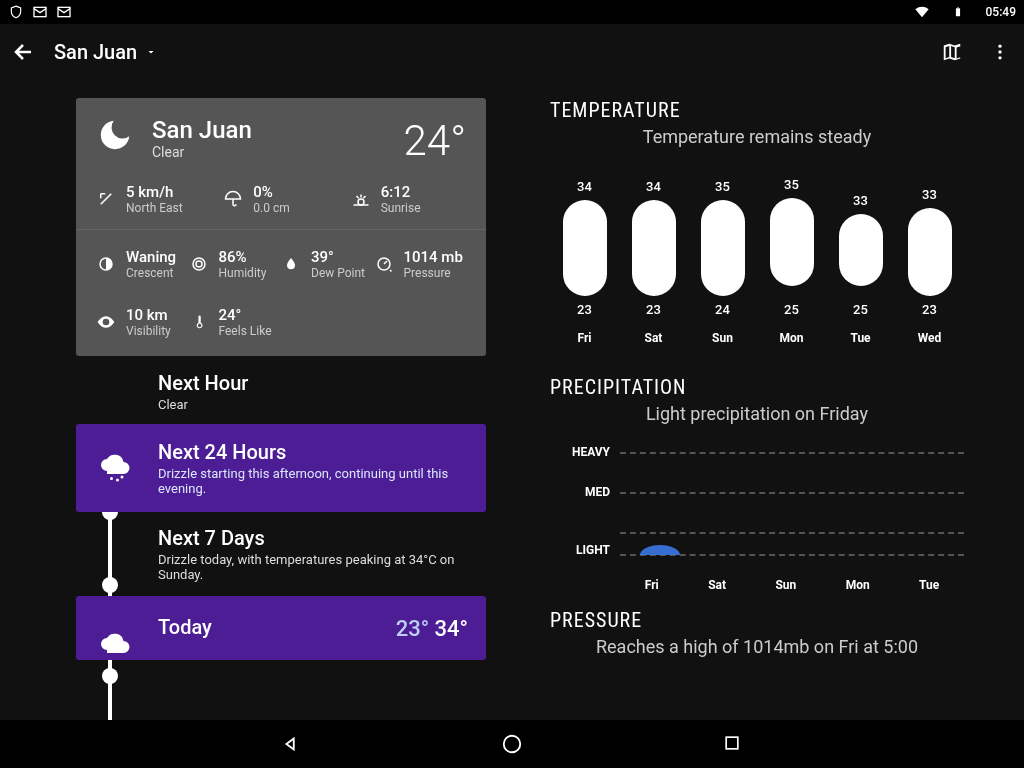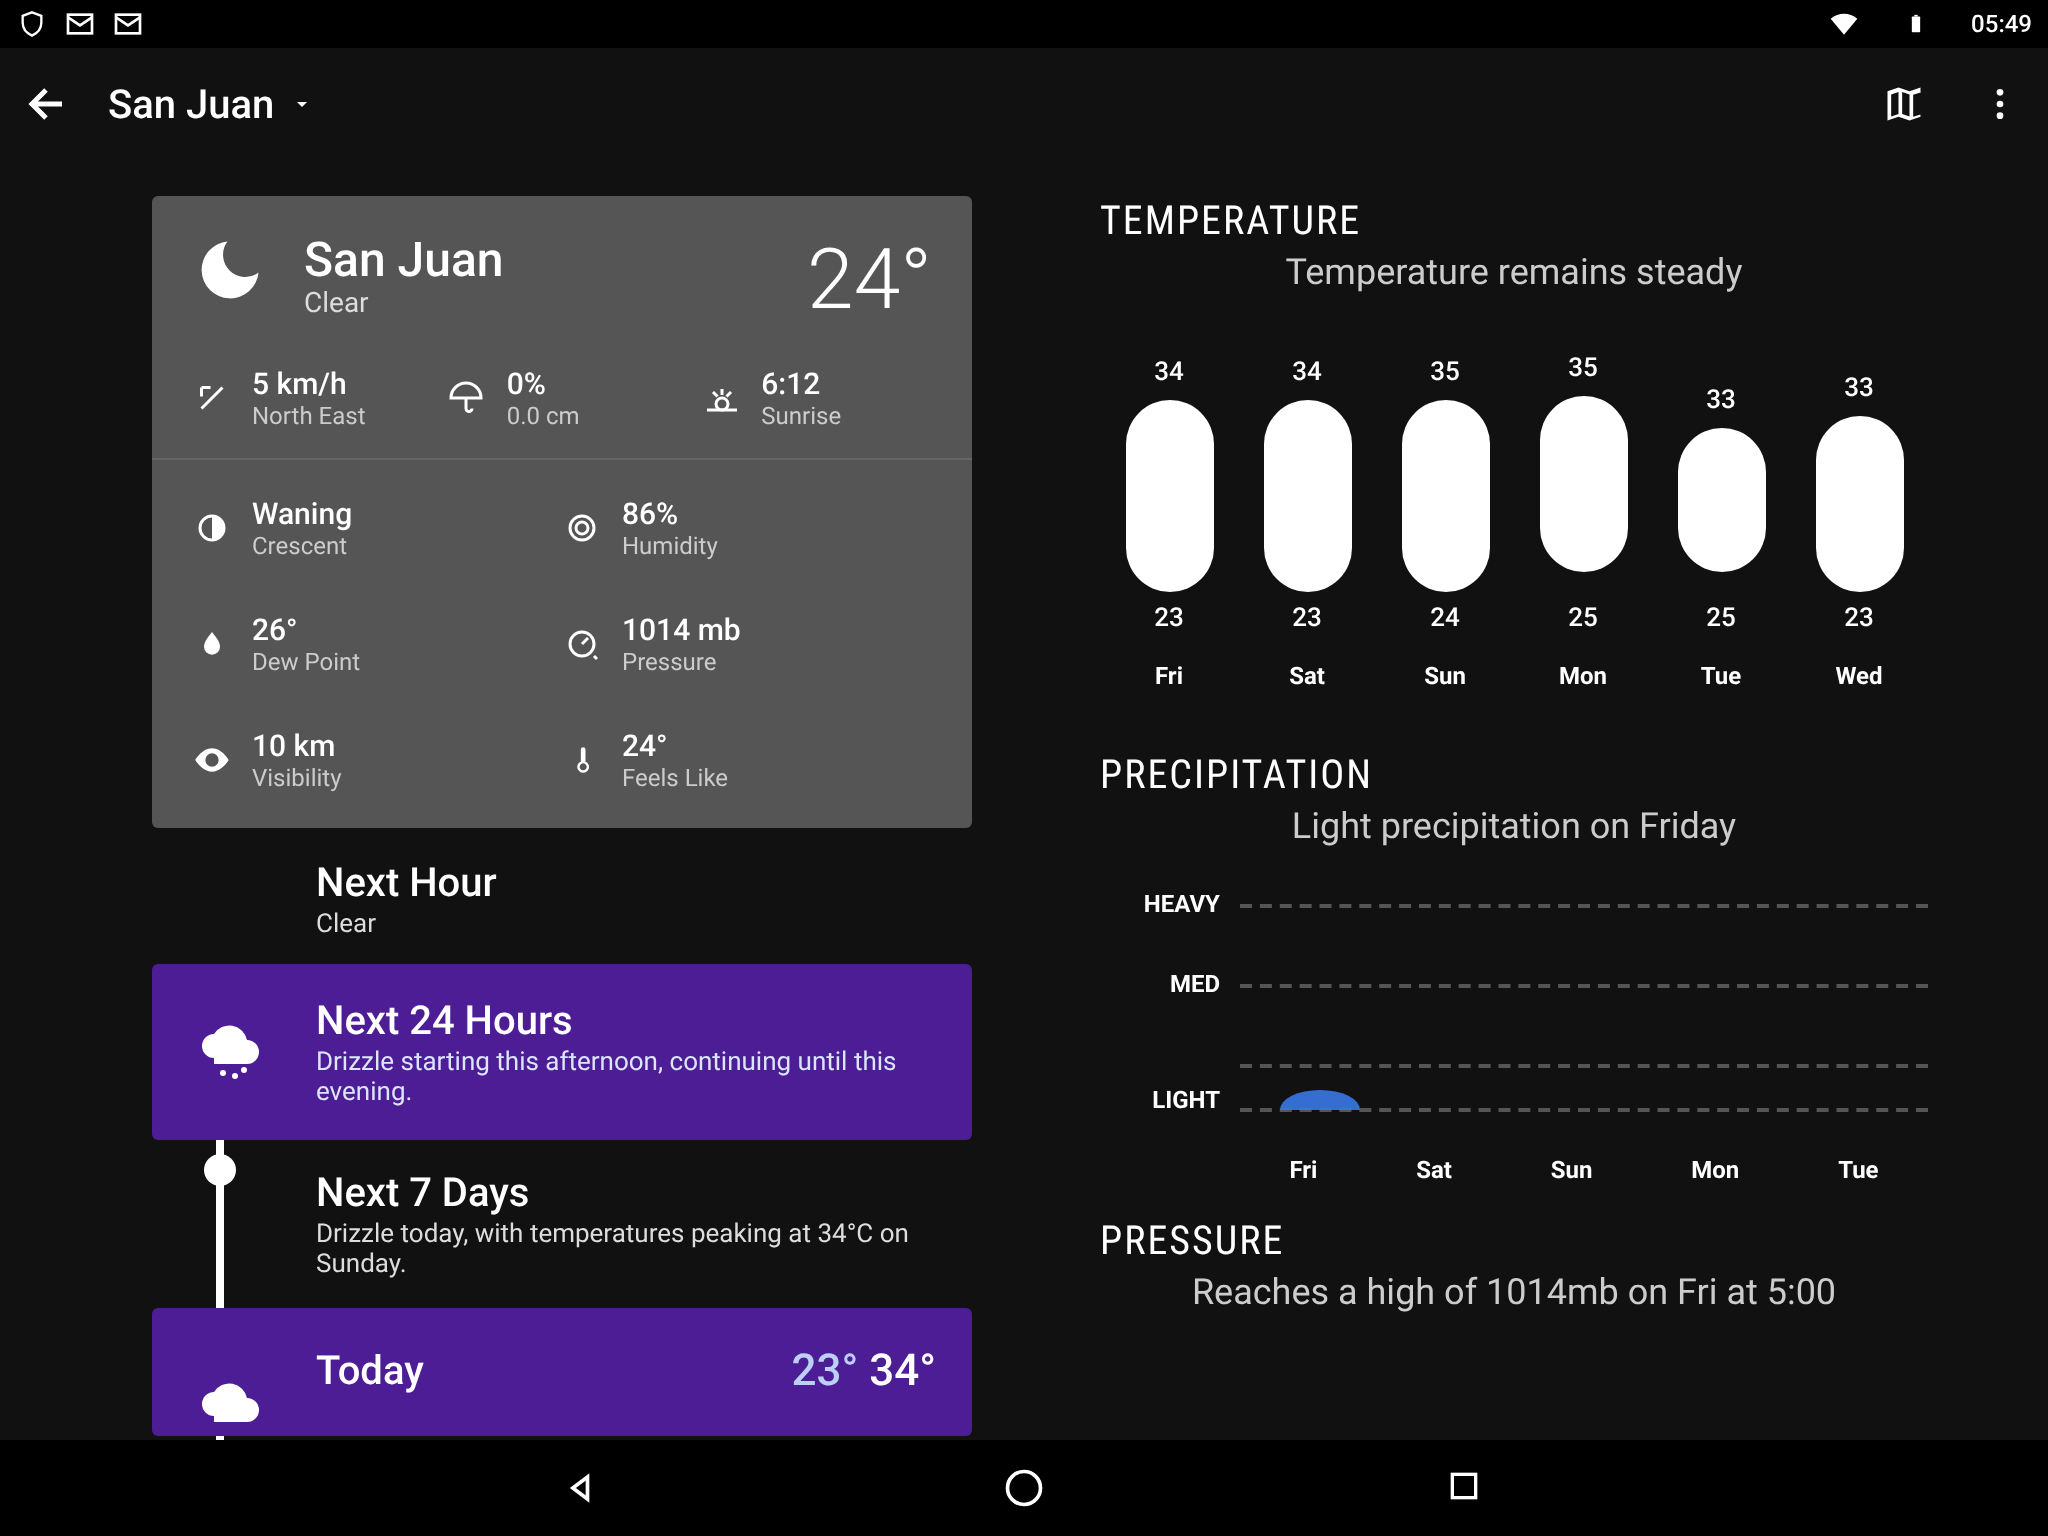--- a/index.html
+++ b/index.html
@@ -23,21 +23,21 @@
   .moon { width: 38px; height: 38px; margin-right: 18px; }
   .cur-loc { font-size: 24px; font-weight: 500; }
   .cur-cond { font-size: 14px; color: #ddd; }
   .cur-temp { margin-left: auto; font-size: 42px; font-weight: 300; }
   .cur-row { display: flex; padding: 6px 20px 14px 20px; gap: 12px; }
   .mini { display: flex; align-items: center; gap: 10px; flex: 1; }
   .mini .lab { font-size: 12px; color: #ccc; }
   .mini .val { font-size: 15px; font-weight: 500; }
   .mini-ic { width: 20px; height: 20px; display: inline-flex; align-items: center; justify-content: center; flex-shrink:0;}
   .sep { border-top: 1px solid #666; margin: 0 0; }
-  .cur-grid { display: grid; grid-template-columns: 1fr 1fr; padding: 18px 20px; row-gap: 26px; }
+  .cur-grid { display: grid; grid-template-columns: 1fr 1fr 1fr 1fr; padding: 18px 20px; row-gap: 26px; }
 
   .timeline { position: absolute; left: 108px; top: 445px; width: 4px; height: 300px; background: #fff; }
   .dot { position: absolute; left: 102px; width: 16px; height: 16px; border-radius: 50%; background: #fff; }
 
   .row-item { padding: 10px 22px 12px 82px; position: relative; min-height: 64px; display:flex; flex-direction:column; justify-content:center;}
   .row-item.blue { background: #4c1d95; border-radius: 3px; }
   .row-title { font-size: 20px; font-weight: 500; }
   .row-sub { font-size: 13px; color: #ddd; margin-top: 2px; max-width: 310px; }
   .blue .row-sub { color: #dbe6fb; }
   .row-icon { position:absolute; left:22px; top:50%; transform:translateY(-50%); width:36px; height:36px;}
@@ -206,21 +206,21 @@
               <div class="lab">Humidity</div>
             </div>
           </div>
         <div class="mini">
             <span class="mini-ic">
               <svg viewBox="0 0 24 24" width="16" height="16" fill="#fff">
                 <path d="M12 3c-4 5-6 8-6 11a6 6 0 0012 0c0-3-2-6-6-11z"></path>
               </svg>
             </span>
             <div>
-              <div class="val">26°</div>
+              <div class="val">39°</div>
               <div class="lab">Dew Point</div>
             </div>
           </div>
         <div class="mini">
             <span class="mini-ic">
               <svg viewBox="0 0 24 24" width="18" height="18" fill="none" stroke="#fff" stroke-width="2">
                 <circle cx="12" cy="12" r="8"></circle>
                 <path d="M12 12l4-4m4 12l2 2"></path>
               </svg>
             </span>

